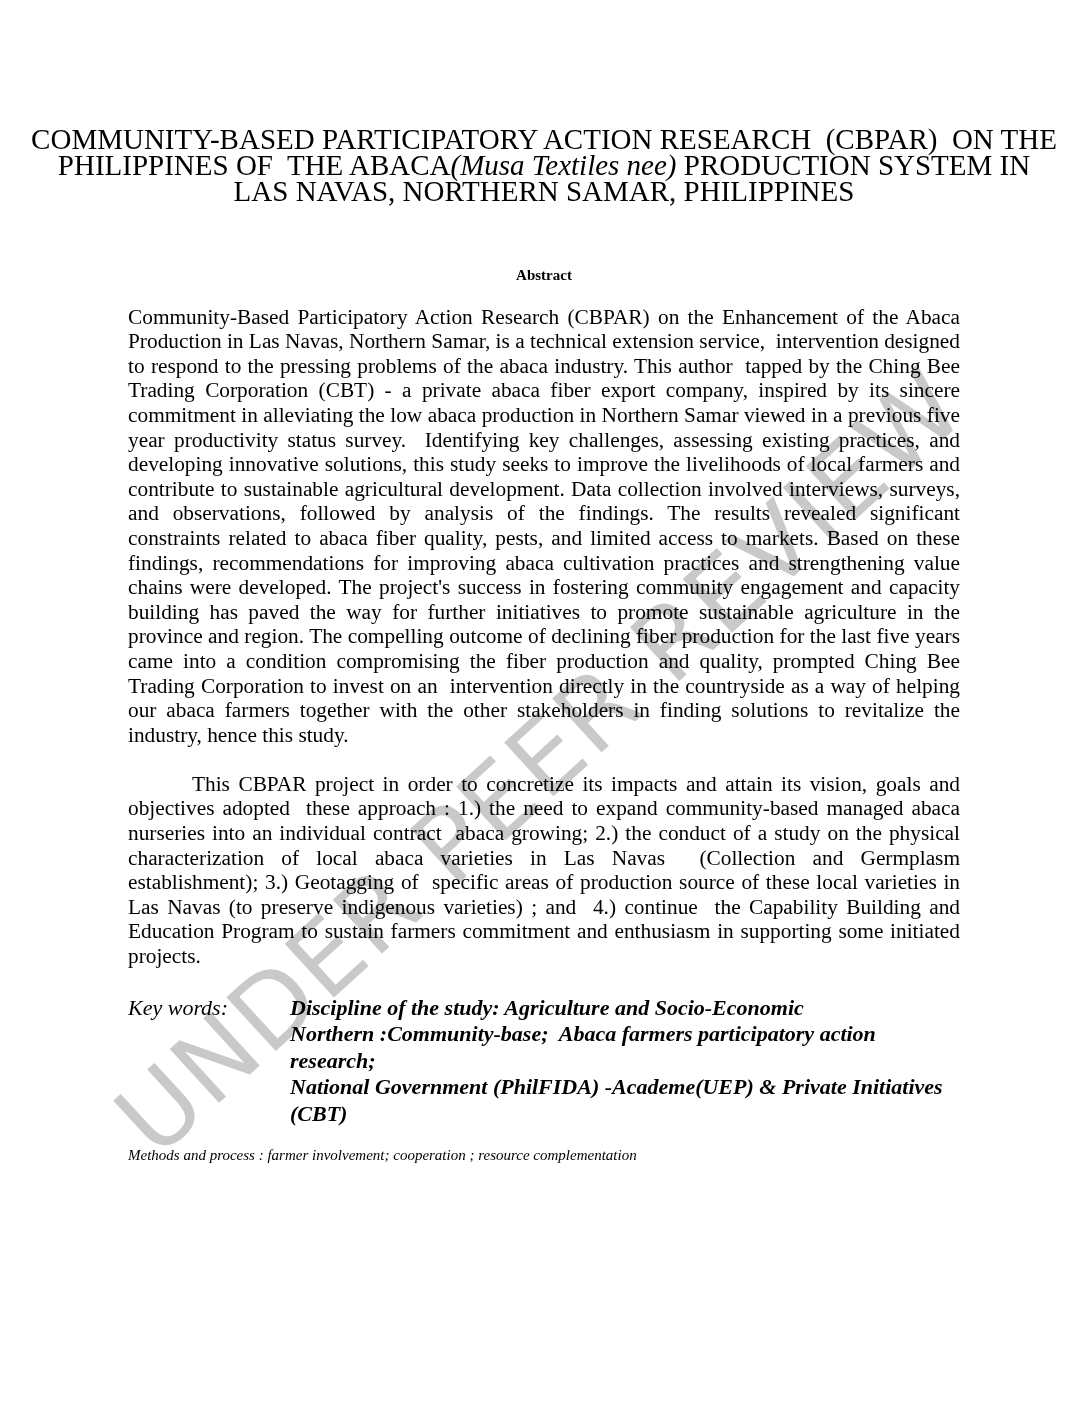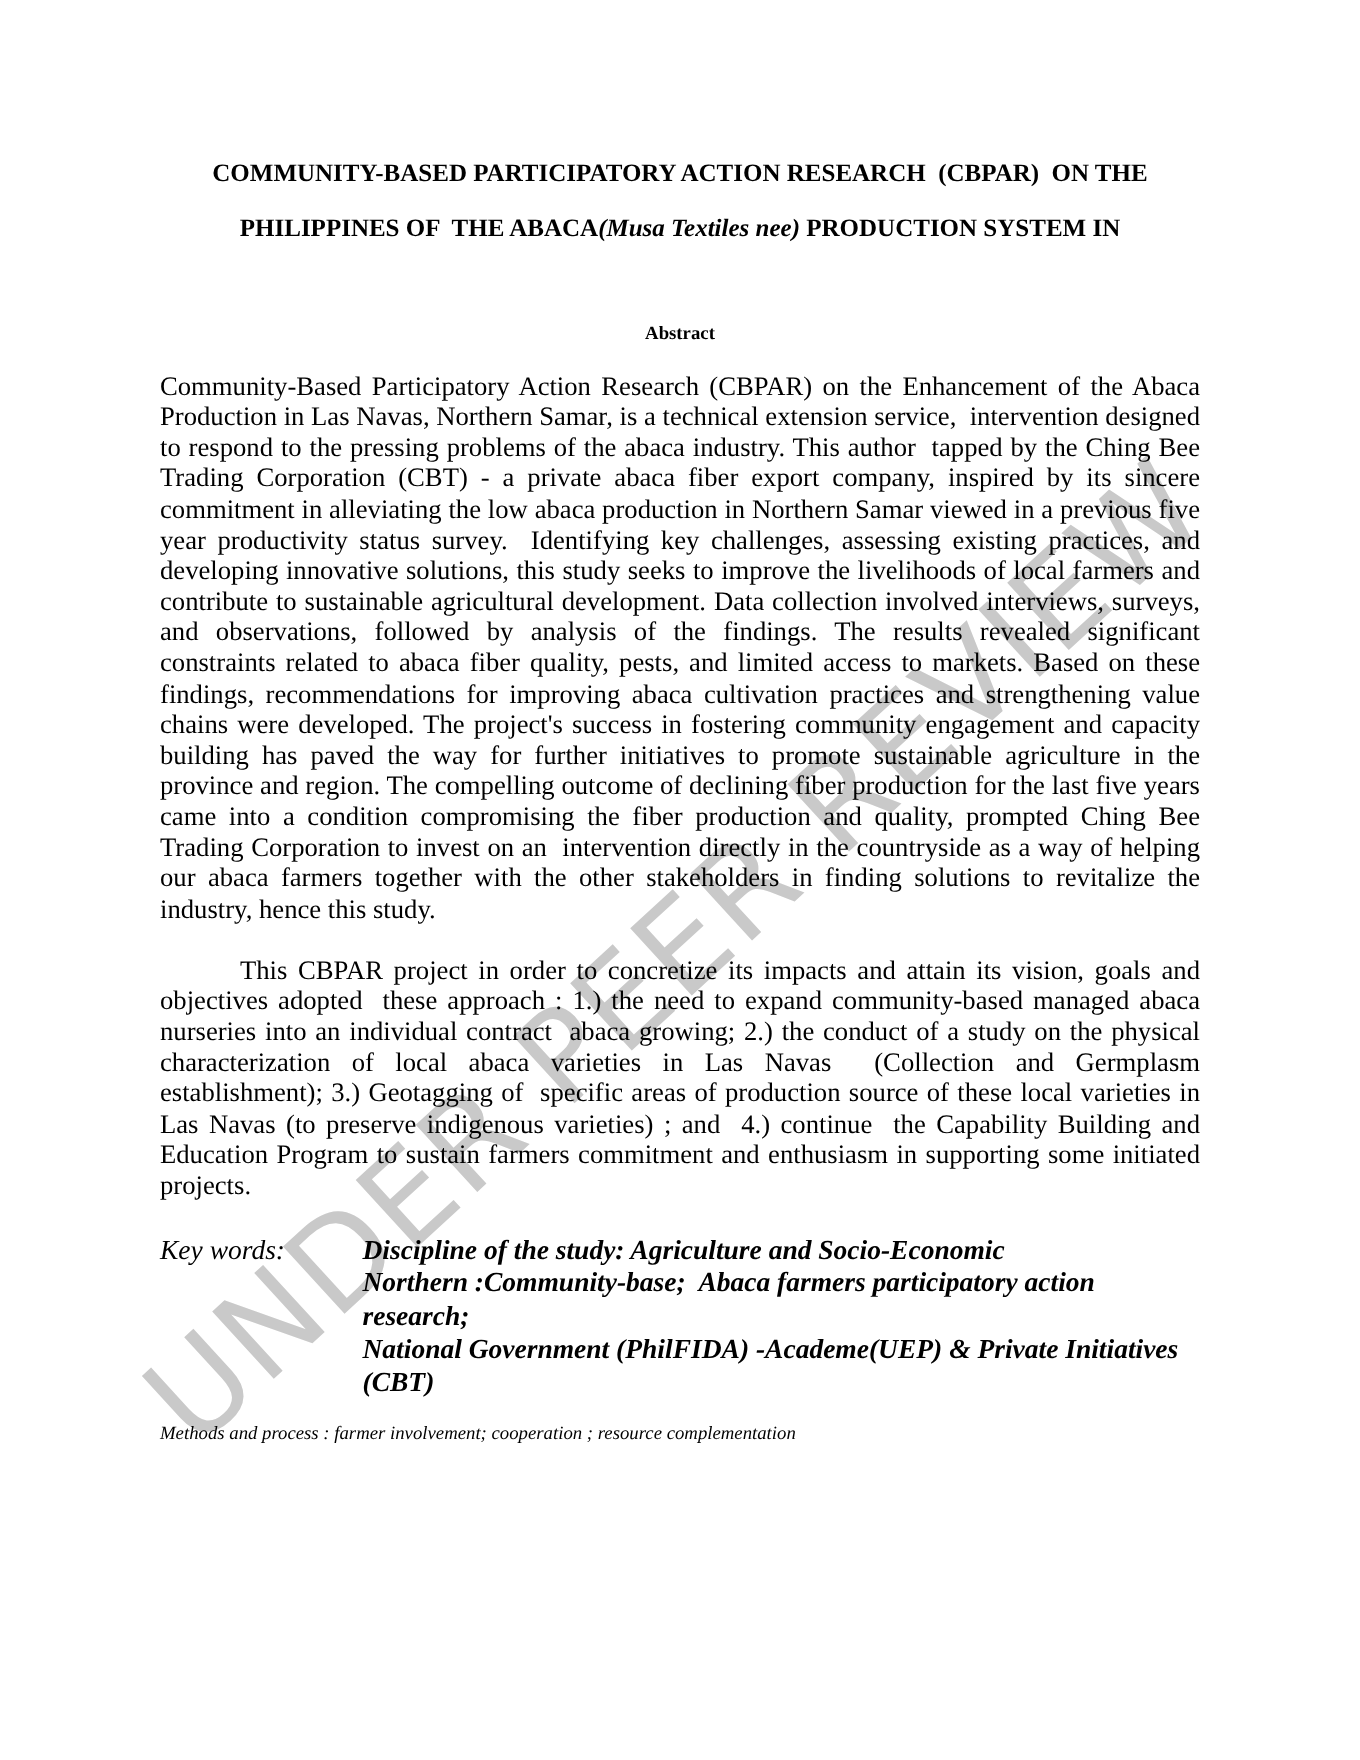--- a/index.html
+++ b/index.html
@@ -26,27 +26,26 @@
     user-select: none;
   }
   .content {
     position: relative;
     z-index: 1;
     padding: 126px 128px 0 128px;
     box-sizing: border-box;
   }
   .title {
     margin: 0;
-    font-size: 20px;
+    font-size: 29px;
     line-height: 26px;
-    font-weight: bold;
+    font-weight: normal;
     display: flex;
     flex-direction: column;
     align-items: center;
-    gap: 18px;
   }
   .title-line { display: block; white-space: pre; }
   .title-line .species { font-style: italic; }
   .abstract-heading {
     margin: 59px 0 0 0;
     font-size: 15px;
     line-height: 24.6px;
     font-weight: bold;
     text-align: center;
   }
@@ -84,20 +83,21 @@
 
 <div class="page">
 
   <div class="watermark">UNDER PEER REVIEW</div>
 
   <div class="content">
 
     <h1 class="title">
       <span class="title-line">COMMUNITY-BASED PARTICIPATORY ACTION RESEARCH  (CBPAR)  ON THE</span>
       <span class="title-line"><span>PHILIPPINES OF  THE ABACA</span><span class="species">(Musa Textiles nee)</span><span> PRODUCTION SYSTEM IN</span></span>
+      <span class="title-line">LAS NAVAS, NORTHERN SAMAR, PHILIPPINES</span>
     </h1>
 
     <h2 class="abstract-heading">Abstract</h2>
 
     <p class="para first">Community-Based Participatory Action Research (CBPAR) on the Enhancement of the Abaca Production in Las Navas, Northern Samar, is a technical extension service,  intervention designed to respond to the pressing problems of the abaca industry. This author  tapped by the Ching Bee Trading Corporation (CBT) - a private abaca fiber export company, inspired by its sincere commitment in alleviating the low abaca production in Northern Samar viewed in a previous five year productivity status survey.  Identifying key challenges, assessing existing practices, and developing innovative solutions, this study seeks to improve the livelihoods of local farmers and contribute to sustainable agricultural development. Data collection involved interviews, surveys, and observations, followed by analysis of the findings. The results revealed significant constraints related to abaca fiber quality, pests, and limited access to markets. Based on these findings, recommendations for improving abaca cultivation practices and strengthening value chains were developed. The project's success in fostering community engagement and capacity building has paved the way for further initiatives to promote sustainable agriculture in the province and region. The compelling outcome of declining fiber production for the last five years came into a condition compromising the fiber production and quality, prompted Ching Bee Trading Corporation to invest on an  intervention directly in the countryside as a way of helping our abaca farmers together with the other stakeholders in finding solutions to revitalize the industry, hence this study.</p>
 
     <p class="para second">This CBPAR project in order to concretize its impacts and attain its vision, goals and objectives adopted  these approach : 1.) the need to expand community-based managed abaca nurseries into an individual contract  abaca growing; 2.) the conduct of a study on the physical characterization of local abaca varieties in Las Navas  (Collection and Germplasm establishment); 3.) Geotagging of  specific areas of production source of these local varieties in Las Navas (to preserve indigenous varieties) ; and  4.) continue  the Capability Building and Education Program to sustain farmers commitment and enthusiasm in supporting some initiated projects.</p>
 
     <div class="keywords">
       <div class="kw-label">Key words:</div>

